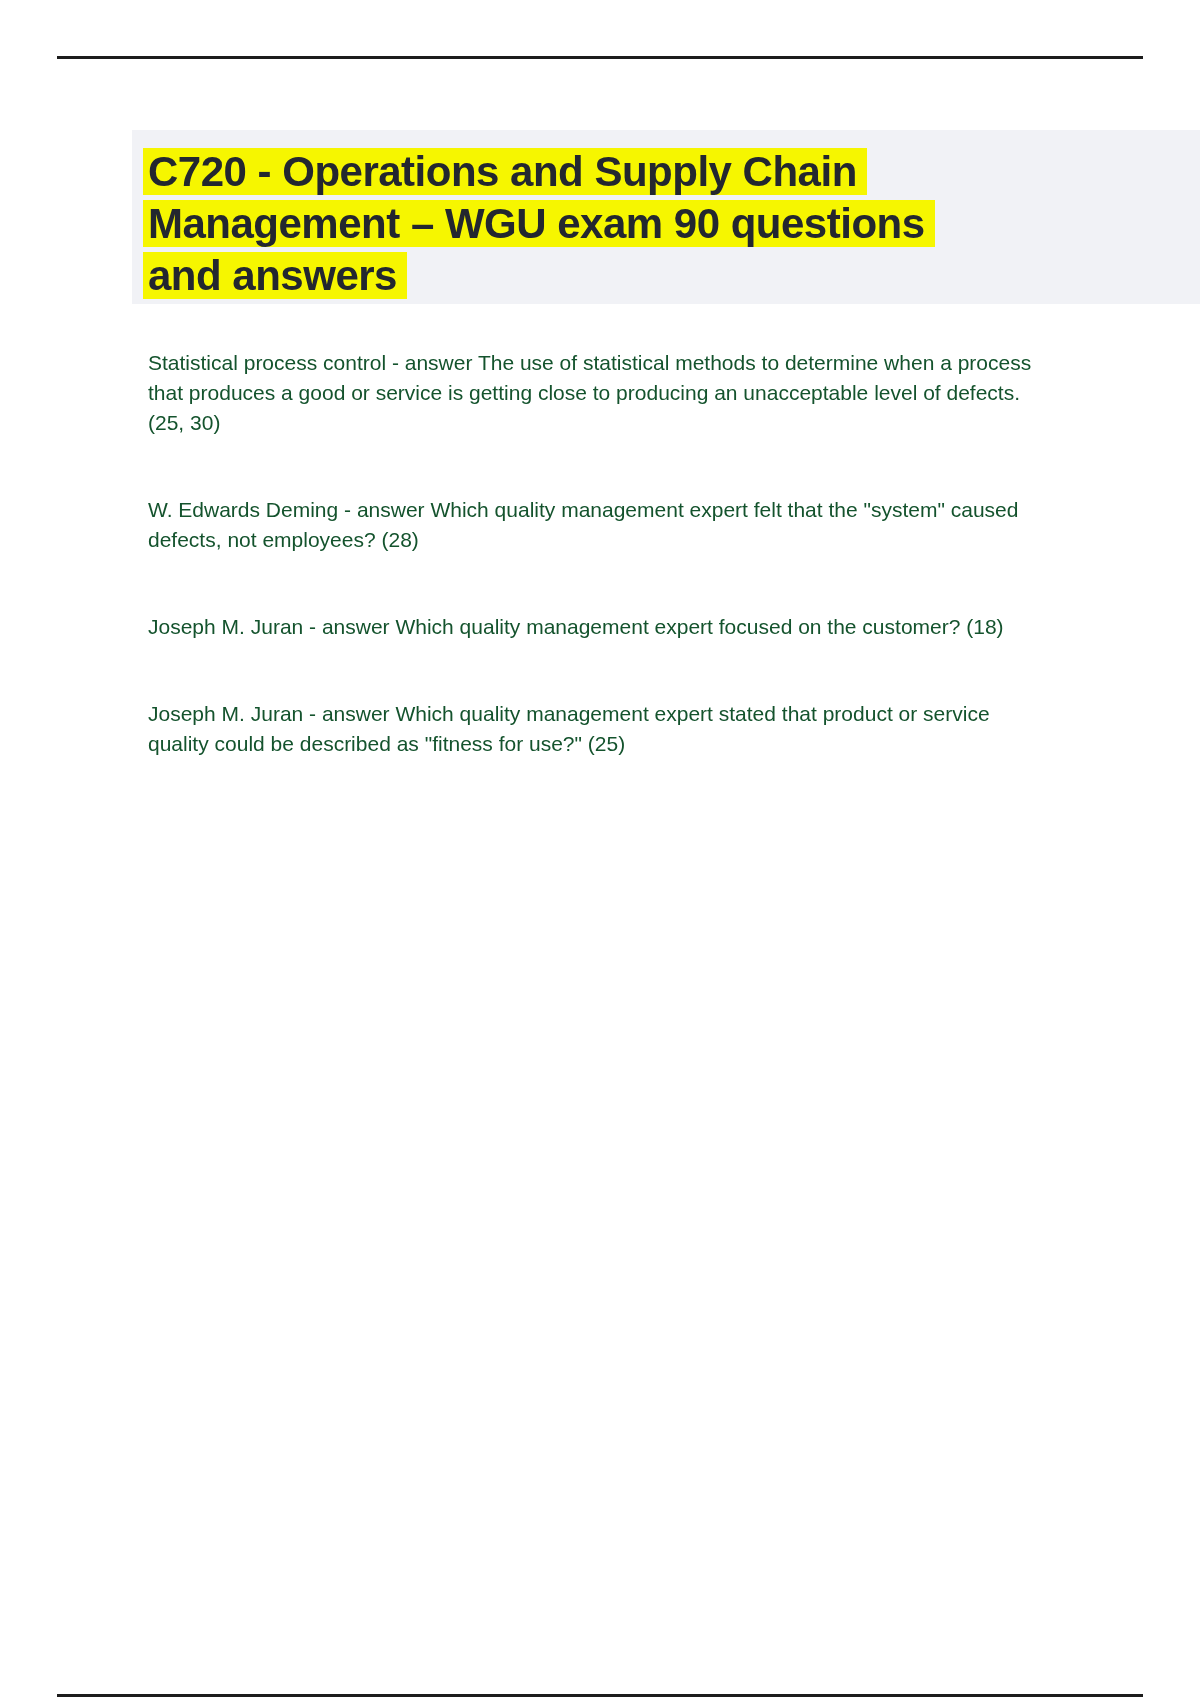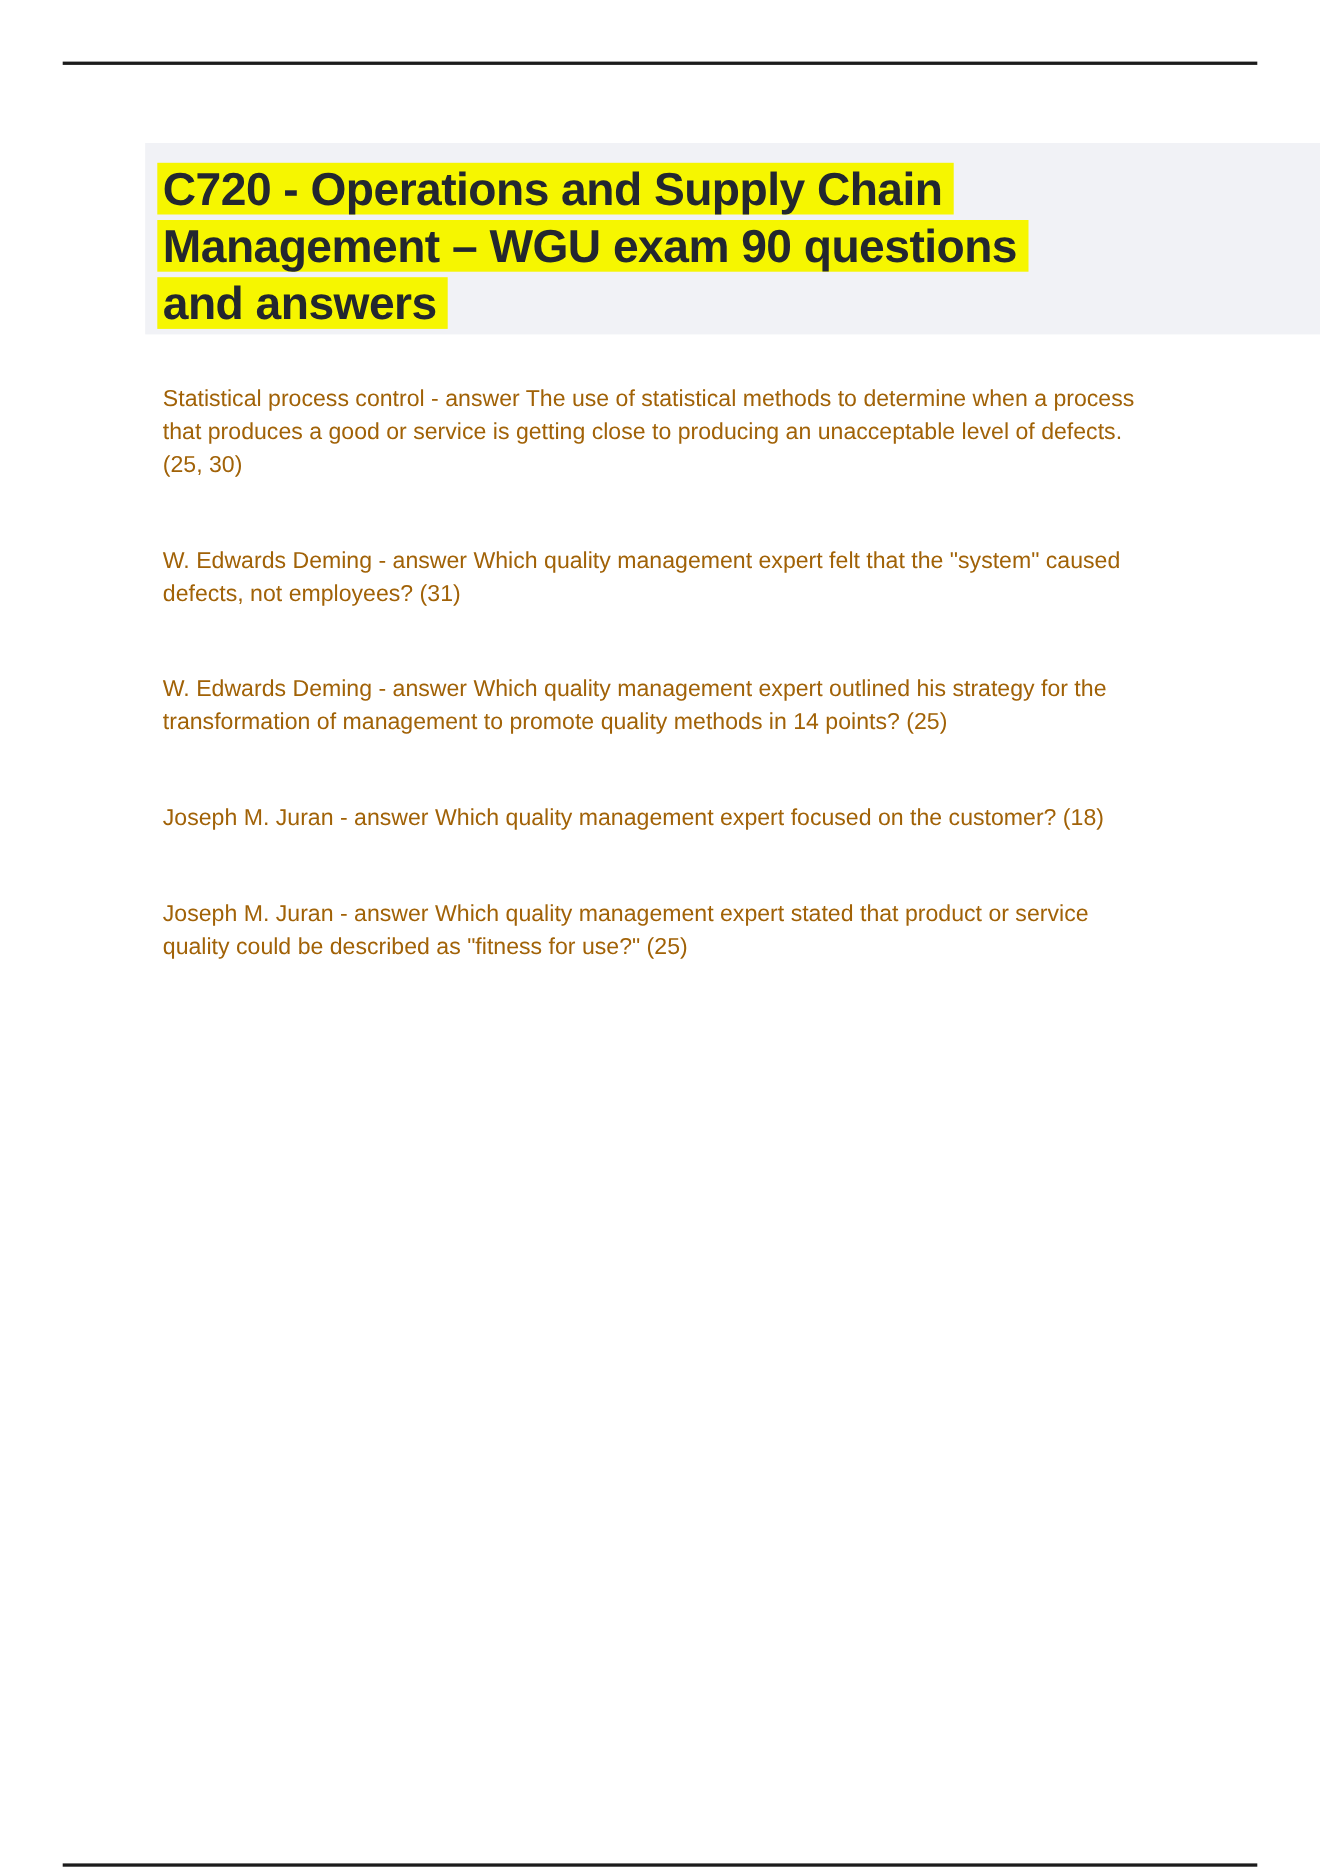--- a/index.html
+++ b/index.html
@@ -55,21 +55,21 @@
   .qa-content {
     position: absolute;
     left: 148px;
     top: 348px;
     width: 1005px;
   }
   .qa-content p {
     margin: 0 0 57px 0;
     font-size: 21px;
     line-height: 30px;
-    color: #a16207;
+    color: #14532d;
     white-space: pre-line;
   }
 </style>
 </head>
 <body>
 
 <div class="page">
 
   <div class="rule top"></div>
 
@@ -77,23 +77,21 @@
     <h1><span class="title-highlight">C720 - Operations and Supply Chain
 Management – WGU exam 90 questions
 and answers</span></h1>
   </div>
 
   <div class="qa-content">
     <p>Statistical process control - answer The use of statistical methods to determine when a process
 that produces a good or service is getting close to producing an unacceptable level of defects.
 (25, 30)</p>
     <p>W. Edwards Deming - answer Which quality management expert felt that the "system" caused
-defects, not employees? (31)</p>
-    <p>W. Edwards Deming - answer Which quality management expert outlined his strategy for the
-transformation of management to promote quality methods in 14 points? (25)</p>
+defects, not employees? (28)</p>
     <p>Joseph M. Juran - answer Which quality management expert focused on the customer? (18)</p>
     <p>Joseph M. Juran - answer Which quality management expert stated that product or service
 quality could be described as "fitness for use?" (25)</p>
   </div>
 
   <div class="rule bottom"></div>
 
 </div>
 
 </body></html>

